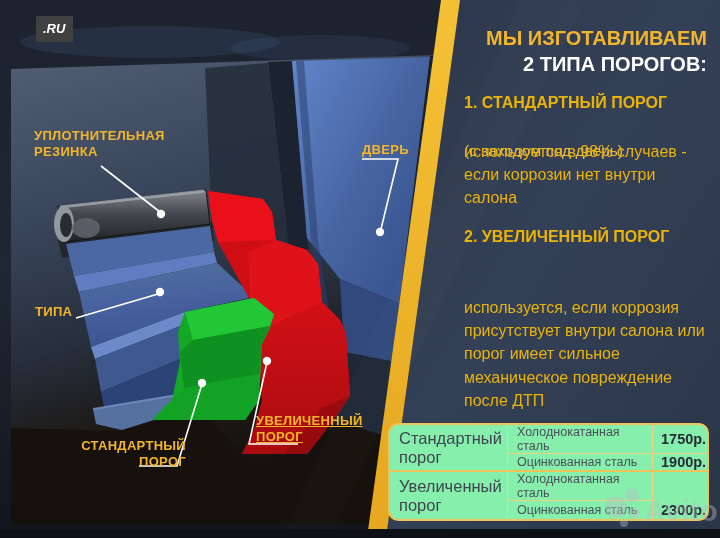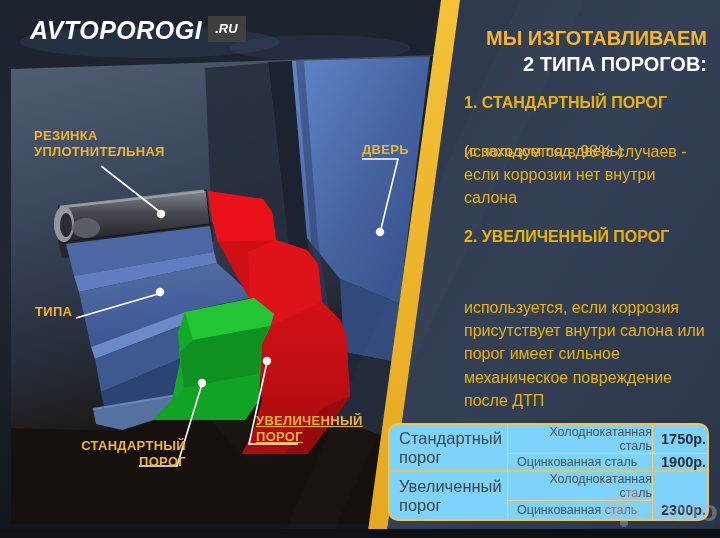--- a/index.html
+++ b/index.html
@@ -47,31 +47,31 @@
   .sec-body{color:#eab308;font-weight:400;font-size:16px;line-height:1.45;}
   .sec1-head{top:92px;}
   .sec1-body{top:140px;}
   .sec2-head{top:226px;}
   .sec2-body{top:296px;}
 
   
   .ptable{
     position:absolute;left:388px;top:423px;width:321px;height:98px;z-index:6;
     display:grid;grid-template-columns:118px 145px 1fr;grid-template-rows:repeat(4,1fr);
-    background:#7dd3fc;border:2px solid #eec35a;border-radius:10px;
+    background:#86efac;border:2px solid #eec35a;border-radius:10px;
     box-sizing:border-box;overflow:hidden;
   }
   .ptable>div{display:flex;align-items:center;box-sizing:border-box;}
   .pt-type{
     font-size:16.5px;color:#3f454e;line-height:1.12;padding:2px 4px 2px 9px;
     border-right:1px solid #f2d27c;
   }
   .pt-steel{font-size:12.5px;color:#4a505a;padding-left:9px;border-right:1px solid #f2d27c;}
   .pt-price{font-size:14.5px;font-weight:800;color:#262c35;padding-left:8px;}
-  .b-thin{border-bottom:1px solid #f2d27c;text-align:right;}
+  .b-thin{border-bottom:1px solid #f2d27c;}
   .b-group{border-bottom:2px solid #eec35a;}
 
   
   .watermark{position:absolute;left:594px;top:477px;z-index:7;opacity:.5;pointer-events:none;}
 
   
   .bottom-bar{position:absolute;left:0;bottom:0;width:720px;height:9px;background:#0d1014;z-index:8;}
 </style>
 </head>
 <body>
@@ -194,30 +194,26 @@
         <circle cx="267" cy="361" r="4.2"></circle>
       </g>
     </g>
 
     <path d="M460,0 L720,0 L720,538 L386,538 Z" fill="url(#gPanel)"></path>
     <path d="M520,0 L585,0 L330,538 L282,538 Z" fill="#ffffff" opacity="0.015"></path>
     <path d="M441,0 L460,0 L386,538 L367,538 Z" fill="url(#gStripe)"></path>
   </svg>
 
   <div class="logo">
-    <span class="brand-col">
-      <span class="brand">AVTOPOROGI</span>
-      <span class="brand-underline"></span>
-    </span>
     <span class="tld">.RU</span>
   </div>
 
   <div class="dlabel lbl-seal">
+    <span>УПЛОТНИТЕЛЬНАЯ</span>
     <span>РЕЗИНКА</span>
-    <span>УПЛОТНИТЕЛЬНАЯ</span>
   </div>
   <div class="dlabel lbl-door">
     <span>ДВЕРЬ</span>
   </div>
   <div class="dlabel lbl-body">
     <span>ТИПА</span>
   </div>
   <div class="dlabel lbl-std">
     <span>СТАНДАРТНЫЙ</span>
     <span>ПОРОГ</span>

